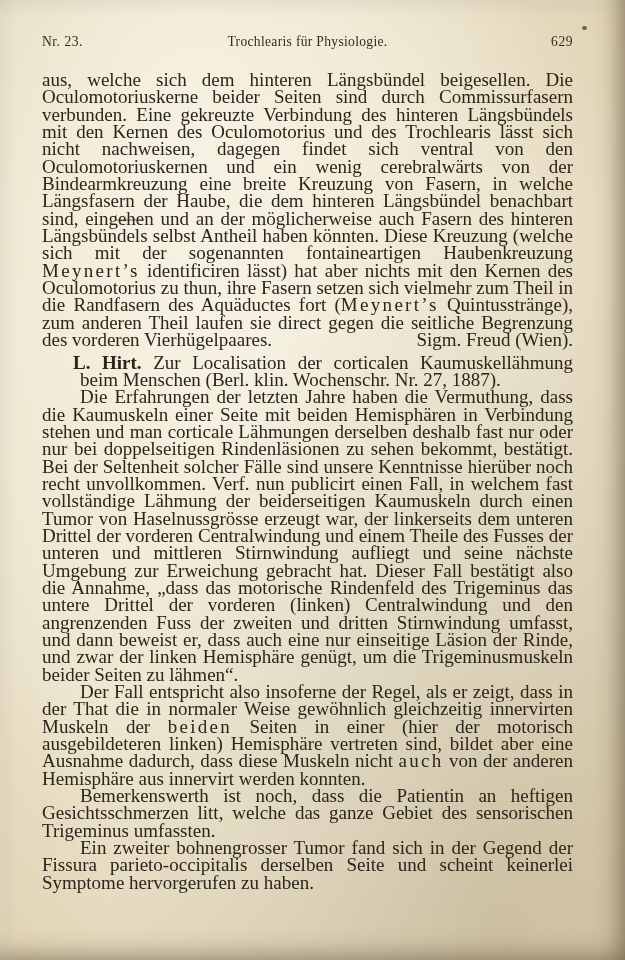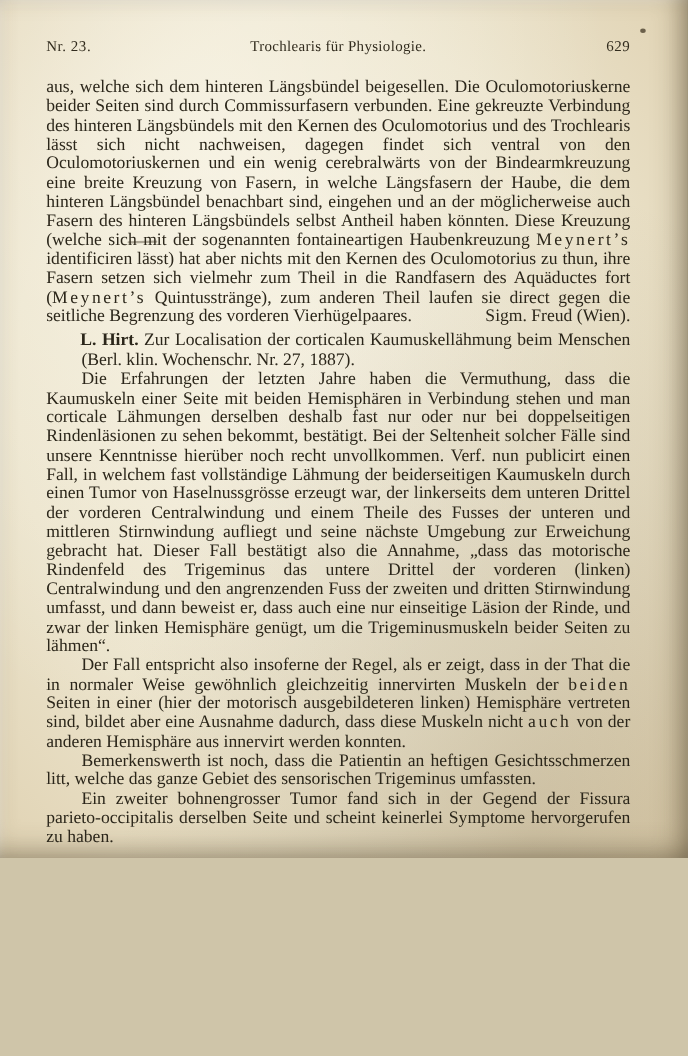--- a/index.html
+++ b/index.html
@@ -1,41 +1,41 @@
 <!DOCTYPE html>
 <html lang="de"><head>
 <meta charset="utf-8">
 <style>
   html, body { margin:0; padding:0; }
   body {
     width:625px; height:960px; background:#cfc5a9;
     font-family:"Liberation Serif","DejaVu Serif",serif;
   }
   .page {
-    position:relative; width:625px; height:780px; overflow:hidden; box-sizing:border-box;
+    position:relative; width:625px; height:960px; overflow:hidden; box-sizing:border-box;
     background:
       radial-gradient(ellipse at 78% 95%, rgba(110,92,58,.20), transparent 55%),
       radial-gradient(ellipse at 30% 18%, rgba(255,253,244,.55), transparent 60%),
       radial-gradient(ellipse at 45% 45%, #f1ebd8 0%, #ebe3cb 55%, #decfae 100%);
     box-shadow:
       inset -16px 0 26px -12px rgba(74,62,38,.55),
       inset 0 -16px 26px -12px rgba(74,62,38,.42),
       inset 3px 3px 12px -6px rgba(255,255,255,.8);
     color:#2b261a;
     padding:34px 52px 16px 42px;
   }
   .page-header {
     display:grid; grid-template-columns:1fr auto 1fr; align-items:baseline;
     font-size:13.6px; margin-bottom:21px; color:#322c1e;
   }
   .hdr-issue { justify-self:start; letter-spacing:.5px; }
   .hdr-title { justify-self:center; letter-spacing:.3px; }
   .hdr-page  { justify-self:end; letter-spacing:.5px;margin-left:36px; }
   .page-body {
-    font-size:16px; line-height:17.35px; text-align:justify;
+    font-size:19px; line-height:17.35px; text-align:justify;
     hyphens:auto; -webkit-hyphens:auto;
   }
   .para { margin:0; text-indent:2em; }
   .para.no-indent { text-indent:0; }
   .article-heading { margin:5px 0 0 0; padding-left:2em; text-indent:-2em; }
   .author { font-weight:bold;margin-left:31px; }
   .title { }
   .spaced { letter-spacing:2.3px; }
   .sig { float:right; }
   .speck { position:absolute; }

